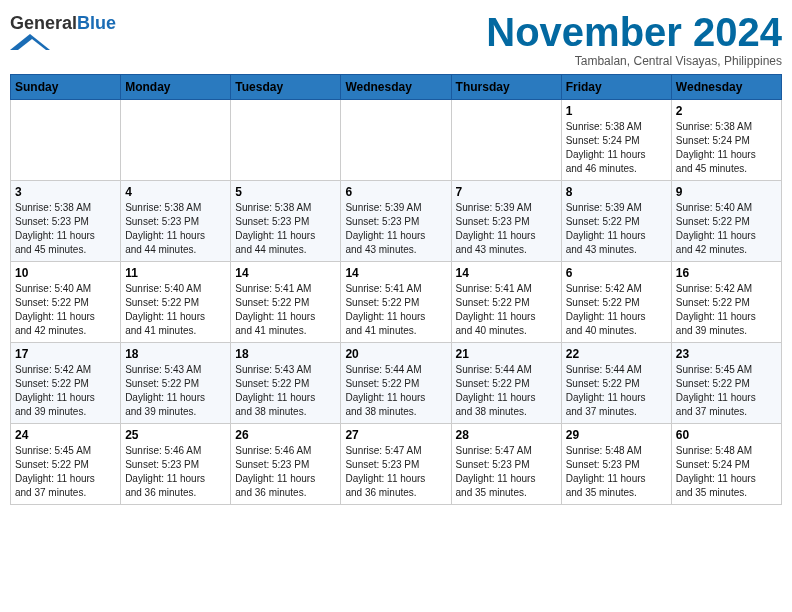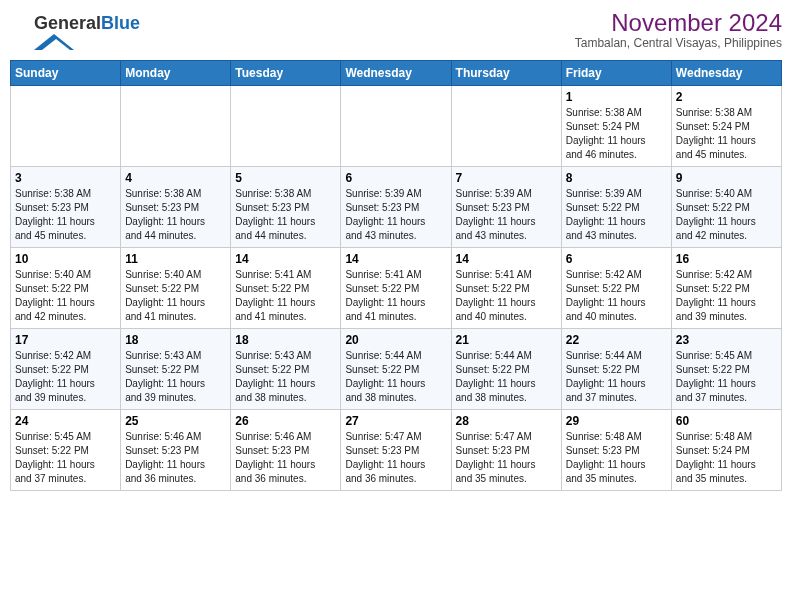--- a/index.html
+++ b/index.html
@@ -13,50 +13,49 @@
     .header {
       display: flex;
       align-items: flex-start;
       justify-content: space-between;
       margin-bottom: 6px;
     }
     .logo {
       display: flex;
       align-items: flex-end;
       margin-top: 4px;
-      margin-left: 24px;
     }
     .logo-text {
       font-size: 18px;
       font-weight: bold;
       line-height: 1.1;
     }
     .logo-general { color: #333; }
     .logo-blue { color: #1a6cb5; }
     .title-block {
       text-align: right;
     }
     .month-title {
-      font-size: 24px;
-      font-weight: normal;
-      color: #701a75;
+      font-size: 40px;
+      font-weight: bold;
+      color: #0369a1;
       line-height: 1.1;
     }
     .location {
       font-size: 12px;
       color: #555;
     }
     .calendar {
       width: 100%;
       border-collapse: collapse;
       font-size: 10.5px;
     }
     .calendar th {
       background-color: #2a7abf;
-      color: #ffffff;
+      color: #000000;
       padding: 5px 4px;
       text-align: left;
       font-size: 12px;
       border: 1px solid #1a5a9f;
     }
     .calendar td {
       border: 1px solid #ccc;
       vertical-align: top;
       padding: 4px;
       width: 110px;

